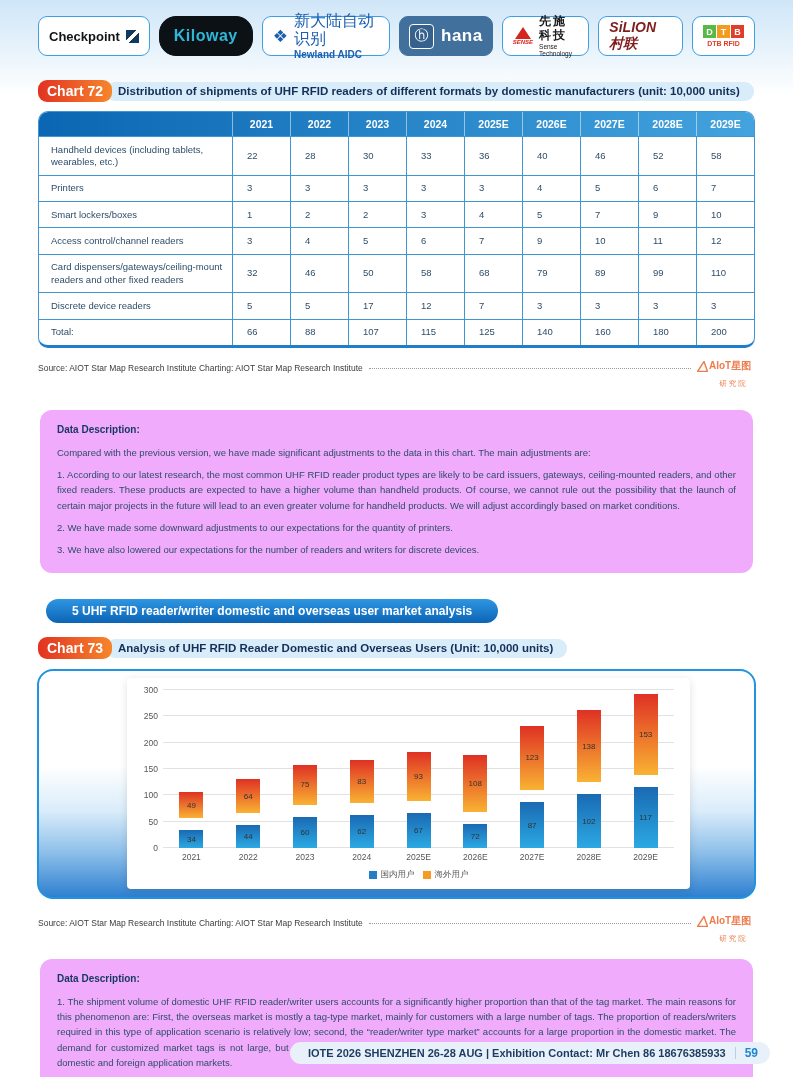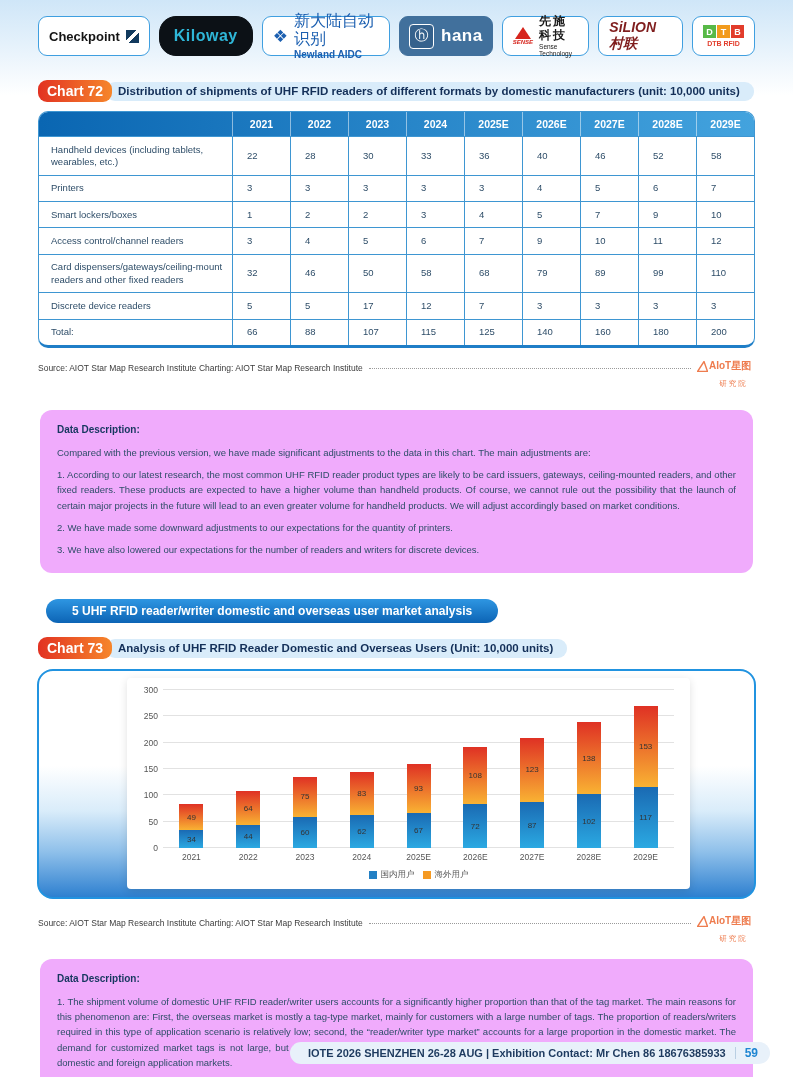--- a/index.html
+++ b/index.html
@@ -87,21 +87,21 @@
         border-radius:4px;box-shadow:0 2px 8px rgba(0,0,0,.12);
         padding:12px 16px 6px 8px;box-sizing:border-box;display:flex;flex-direction:column;}
   .chart-area{display:flex;}
   .y-axis{width:28px;position:relative;height:158px;font-size:8.5px;color:#555;}
   .y-axis span{position:absolute;right:5px;}
   .plot-col{flex:1;display:flex;flex-direction:column;}
   .plot{height:158px;position:relative;}
   .gridline{position:absolute;left:0;right:0;height:1px;background:#e2e2e2;}
   .bars{position:absolute;left:0;right:0;top:0;bottom:0;display:flex;}
   .bar-col{flex:1;display:flex;flex-direction:column;justify-content:flex-end;align-items:center;}
-  .bar{width:24px;display:flex;flex-direction:column;}
+  .bar{width:24px;display:flex;flex-direction:column;gap:12px;}
   .seg{width:100%;display:flex;align-items:center;justify-content:center;}
   .seg span{font-size:8px;color:#333;}
   .x-labels{display:flex;margin-top:4px;}
   .x-labels span{flex:1;text-align:center;font-size:8.5px;color:#555;white-space:nowrap;}
   .legend{display:flex;justify-content:center;gap:8px;margin-top:7px;font-size:8.5px;color:#555;}
   .legend-item{display:flex;align-items:center;}
   .swatch{width:8px;height:8px;margin-right:4px;display:inline-block;}
 
   
   .footer-bar{position:absolute;bottom:13px;right:23px;}
@@ -373,21 +373,21 @@
                     <div class="seg" style="height: 35.2867px; background: linear-gradient(rgb(26, 106, 179), rgb(43, 169, 226));">
                       <span>67</span>
                     </div>
                   </div>
                 </div>
                 <div class="bar-col">
                   <div class="bar">
                     <div class="seg" style="height: 56.88px; background: linear-gradient(rgb(223, 49, 36), rgb(249, 178, 51));">
                       <span>108</span>
                     </div>
-                    <div class="seg" style="height: 44px; background: linear-gradient(rgb(26, 106, 179), rgb(43, 169, 226));">
+                    <div class="seg" style="height: 24px; background: linear-gradient(rgb(26, 106, 179), rgb(43, 169, 226));">
                       <span>72</span>
                     </div>
                   </div>
                 </div>
                 <div class="bar-col">
                   <div class="bar">
                     <div class="seg" style="height: 64.78px; background: linear-gradient(rgb(223, 49, 36), rgb(249, 178, 51));">
                       <span>123</span>
                     </div>
                     <div class="seg" style="height: 45.82px; background: linear-gradient(rgb(26, 106, 179), rgb(43, 169, 226));">

